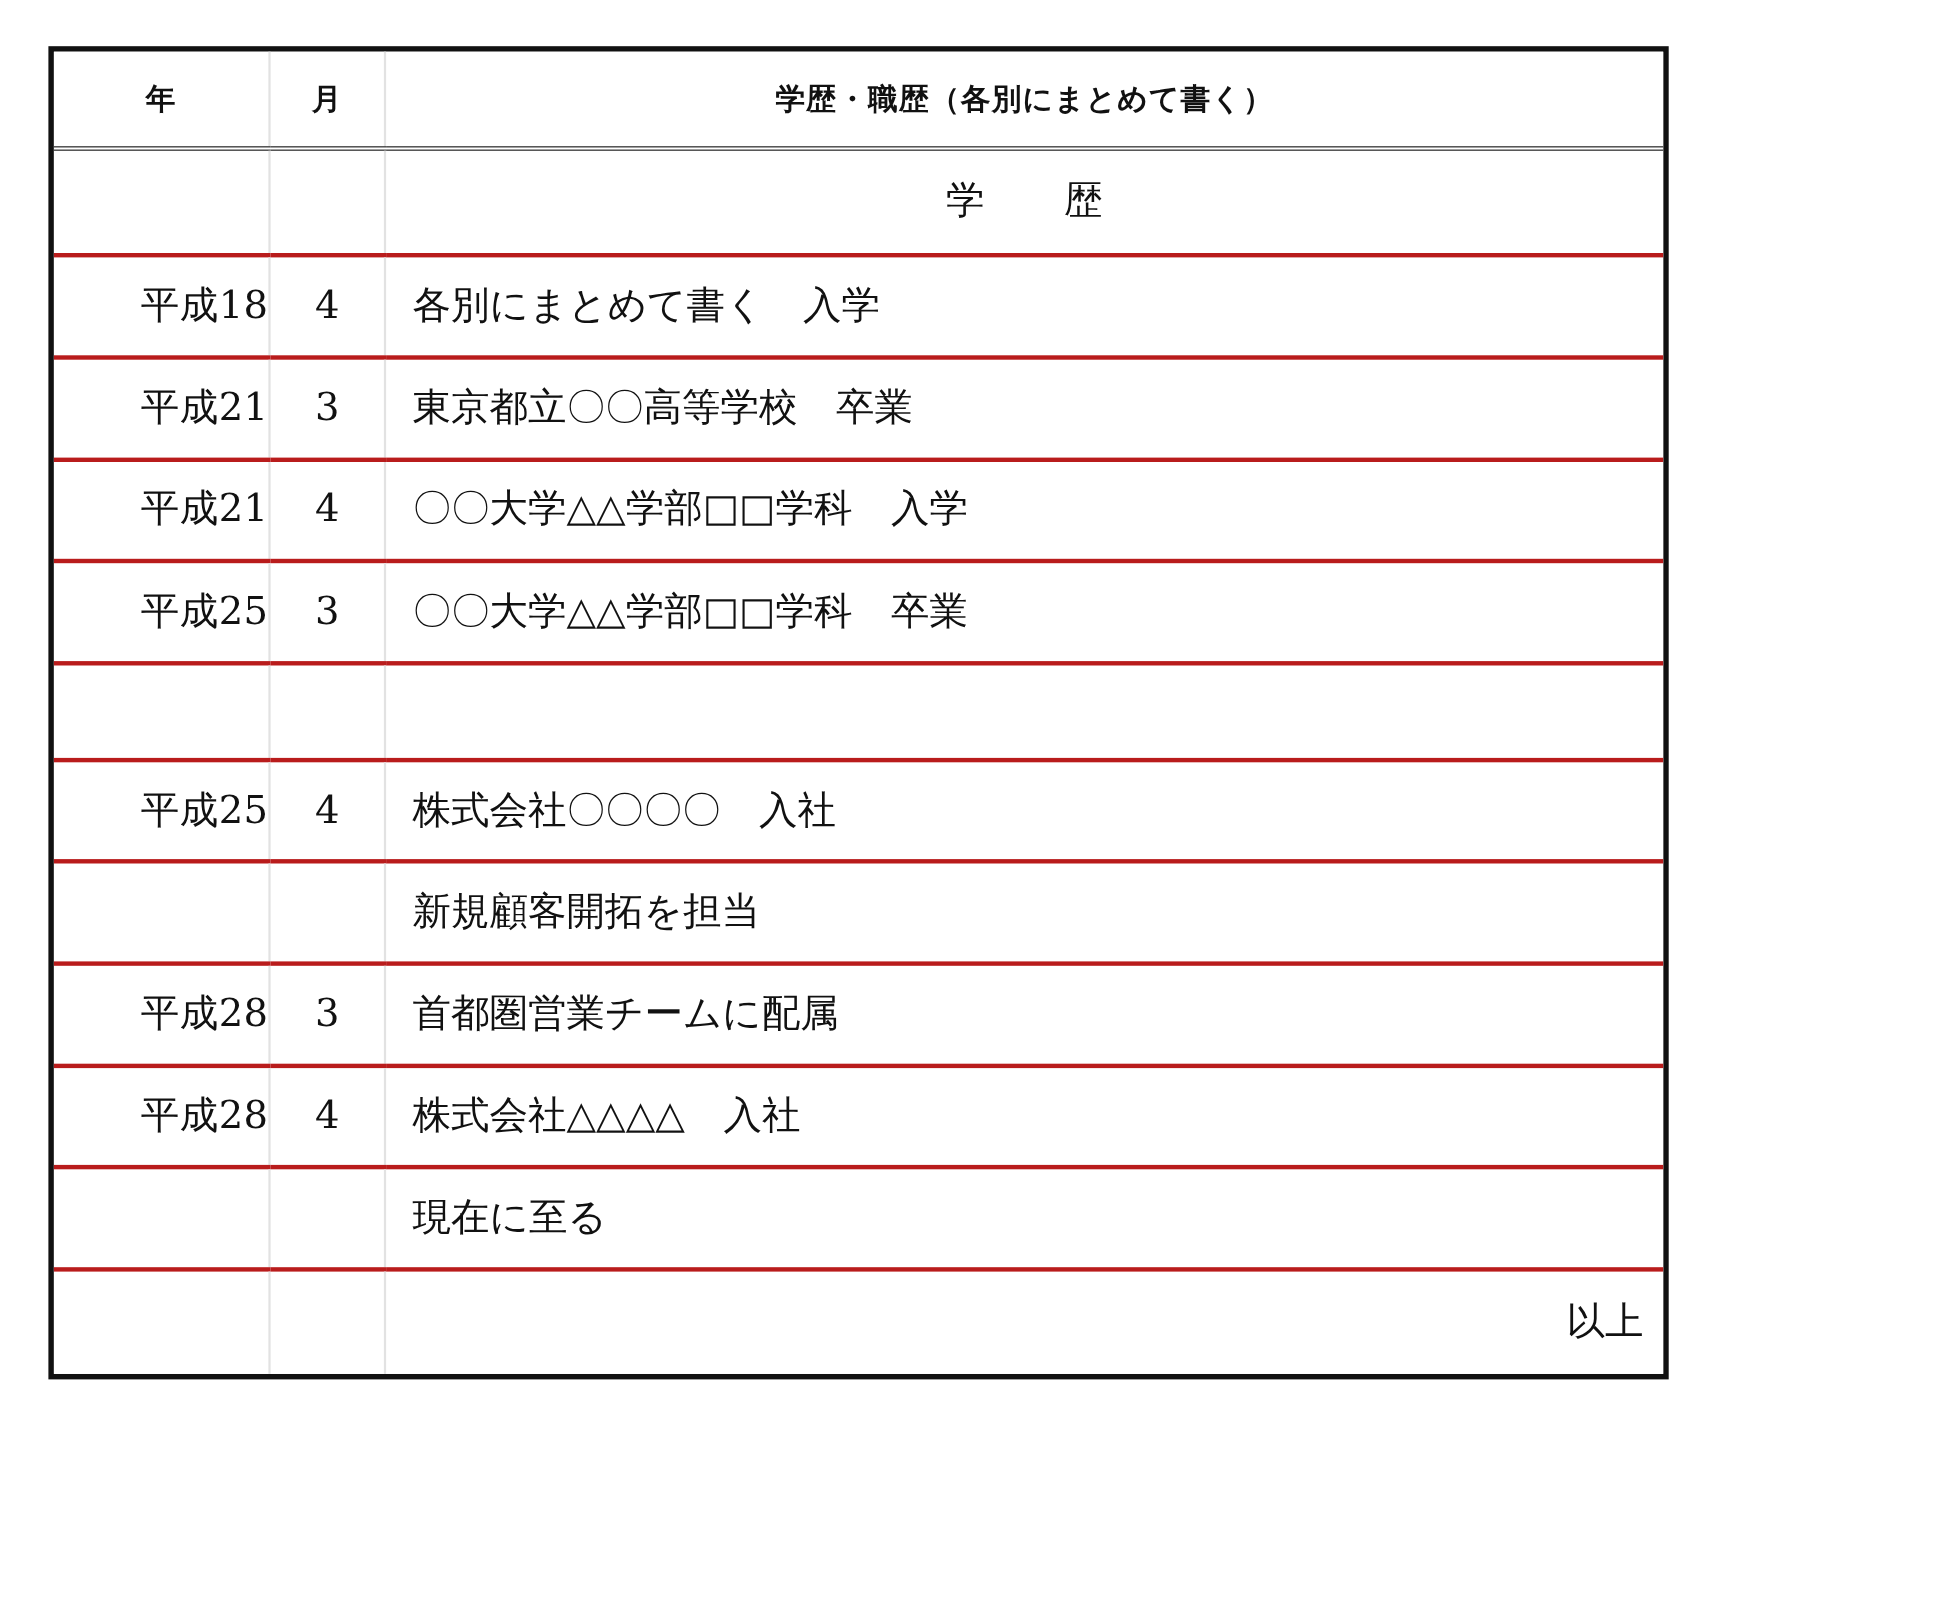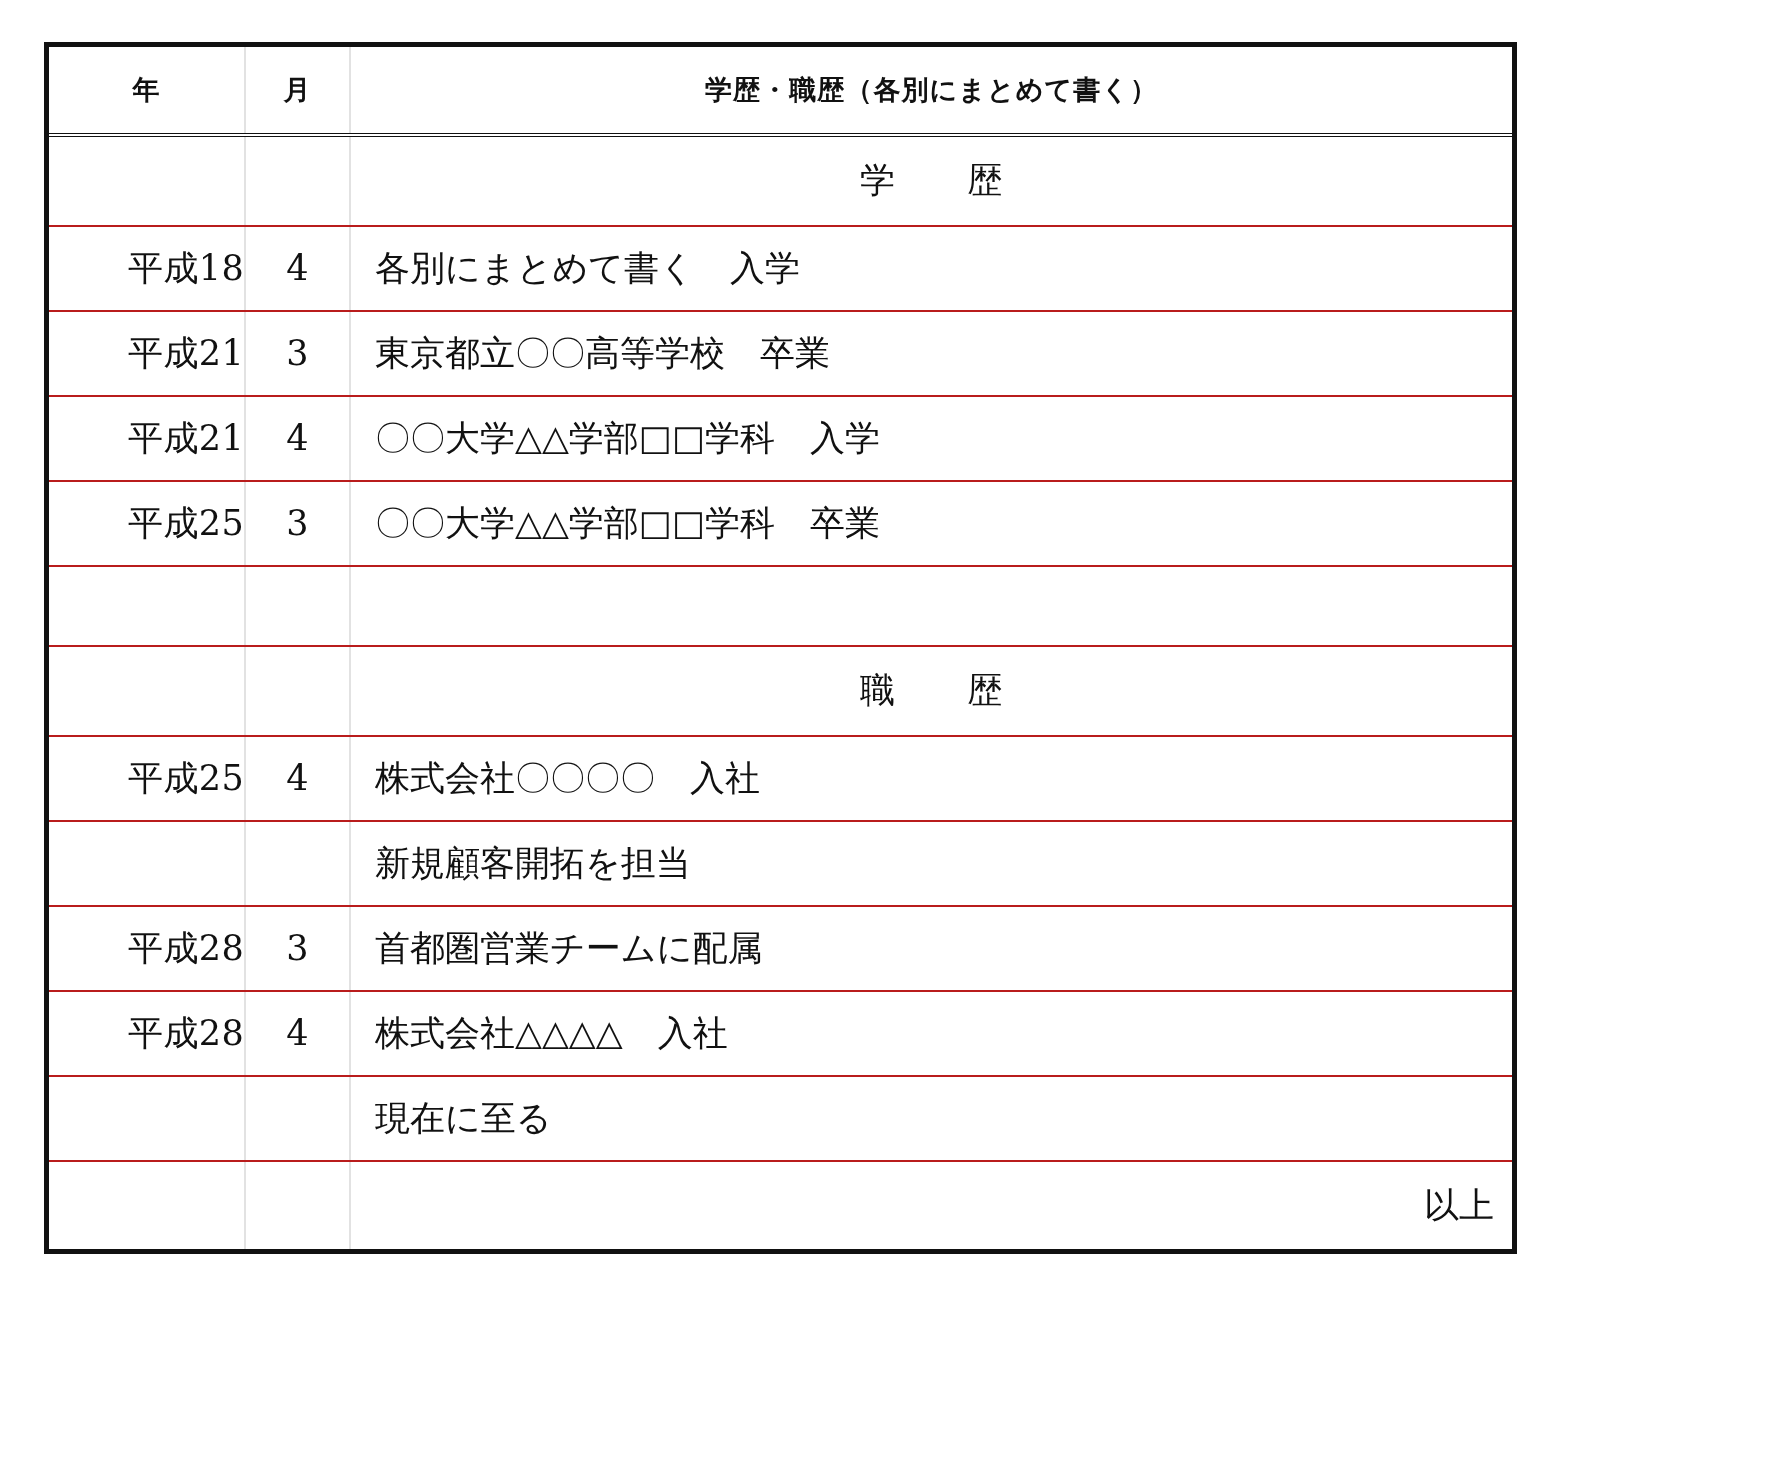--- a/index.html
+++ b/index.html
@@ -63,21 +63,21 @@
     border-bottom: 4px double #111111;
   }
   thead th.head-cell {
     border-bottom: 4px double #111111;
   }
 
   
   tbody td {
     height: 74px;
     padding: 0;
-    border-bottom: 2px solid #b91c1c;
+    border-bottom: 4px solid #b91c1c;
     border-right: 2px solid #e2e2e2;
     vertical-align: middle;
     color: #111111;
     font-family: "DejaVu Serif", "Liberation Serif", serif;
     font-size: 35px;
     line-height: 1;
     white-space: pre;
   }
   tbody td:last-child { border-right: none; }
   tbody tr:last-child td { border-bottom: none; }
@@ -150,25 +150,20 @@
           <tr>
             <td class="year">平成25</td>
             <td class="month">3</td>
             <td class="body">〇〇大学△△学部□□学科　卒業</td>
           </tr>
           <tr class="blank">
             <td class="year"></td>
             <td class="month"></td>
             <td class="body"></td>
           </tr>
-          <tr class="section">
-            <td class="year"></td>
-            <td class="month"></td>
-            <td class="body center">職　　歴</td>
-          </tr>
           <tr>
             <td class="year">平成25</td>
             <td class="month">4</td>
             <td class="body">株式会社〇〇〇〇　入社</td>
           </tr>
           <tr>
             <td class="year"></td>
             <td class="month"></td>
             <td class="body">新規顧客開拓を担当</td>
           </tr>

